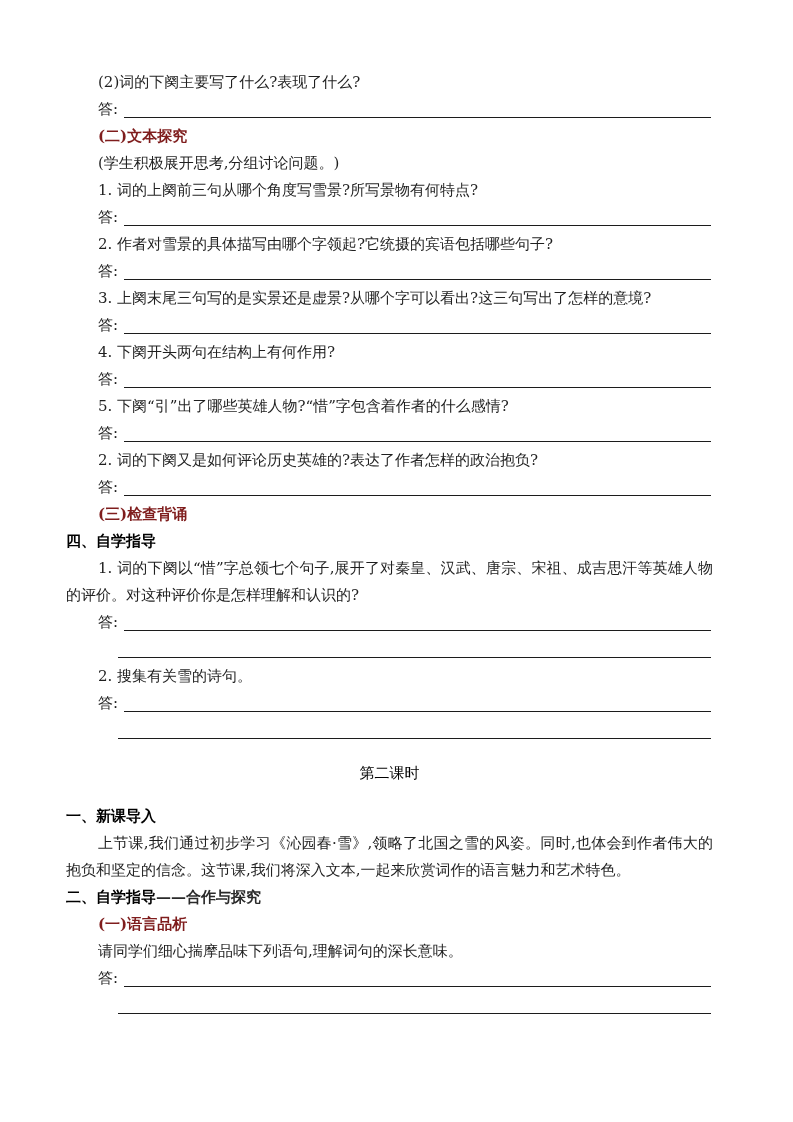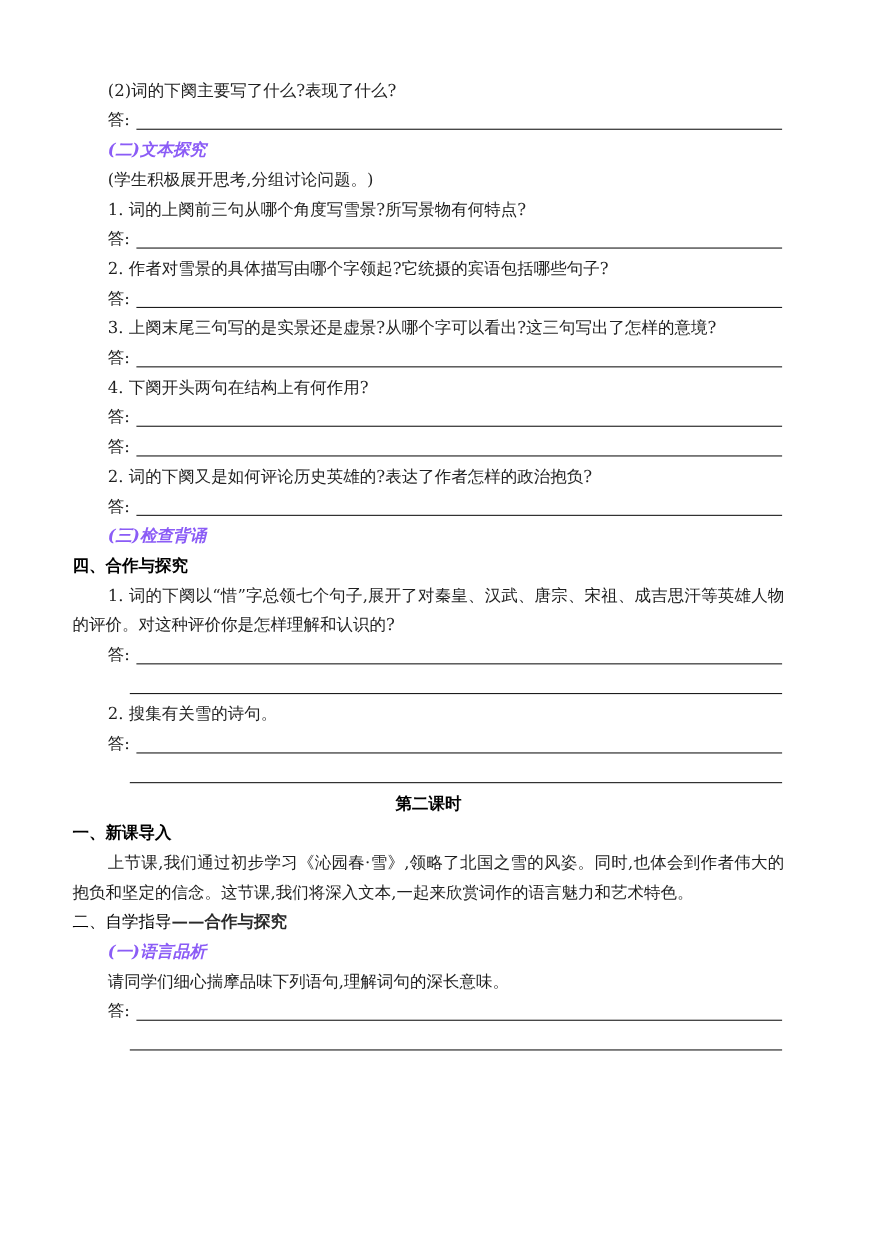--- a/index.html
+++ b/index.html
@@ -11,29 +11,29 @@
     box-sizing:border-box;
     padding:69px 80px 0 66px;
     font-family:"DejaVu Serif","Liberation Serif",serif;
     font-size:15px;
     color:#1f1f1f;
     overflow:hidden;
   }
   .ln{height:27px;line-height:27px;margin:0;white-space:nowrap;overflow:visible;}
   .indent{text-indent:32px;}
   .h1{font-weight:700;color:#000;}
-  .h2{font-weight:700;color:#8b5cf6;text-indent:32px;font-style:italic;}
+  .h2{font-weight:700;color:#7f1d1d;text-indent:32px;}
   .para{margin:0;line-height:27px;text-indent:32px;text-align:justify;color:#1f1f1f;}
   .answer{display:flex;align-items:stretch;padding-left:32px;}
   .ans-label{flex:none;line-height:27px;}
   .rule{flex:1 1 auto;border-bottom:1px solid #1c1c1c;margin:0 2px 5px 6px;}
   .blankline{display:flex;align-items:stretch;padding-left:52px;}
   .rule-full{flex:1 1 auto;border-bottom:1px solid #1c1c1c;margin:0 2px 5px 0;}
-  .center-title{text-align:center;font-weight:700;color:#000;height:27px;line-height:27px;margin:0;}
-  .mixed-bold{font-weight:400;color:#000;}
+  .center-title{text-align:center;font-weight:400;color:#000;height:27px;line-height:27px;margin:16px;}
+  .mixed-bold{font-weight:700;color:#000;}
   .mixed-rest{font-weight:700;color:#2a2a2a;}
 </style>
 </head>
 <body>
 
 <div class="page">
 
   <p class="ln indent">(2)词的下阕主要写了什么?表现了什么?</p>
 
   <div class="ln answer">
@@ -66,37 +66,38 @@
     <span class="rule"></span>
   </div>
 
   <p class="ln indent">4. 下阕开头两句在结构上有何作用?</p>
 
   <div class="ln answer">
     <span class="ans-label">答:</span>
     <span class="rule"></span>
   </div>
 
+  <p class="ln indent">5. 下阕“引”出了哪些英雄人物?“惜”字包含着作者的什么感情?</p>
 
   <div class="ln answer">
     <span class="ans-label">答:</span>
     <span class="rule"></span>
   </div>
 
   <p class="ln indent">2. 词的下阕又是如何评论历史英雄的?表达了作者怎样的政治抱负?</p>
 
   <div class="ln answer">
     <span class="ans-label">答:</span>
     <span class="rule"></span>
   </div>
 
   <p class="ln h2">(三)检查背诵</p>
 
 
-  <p class="ln h1">四、合作与探究</p>
+  <p class="ln h1">四、自学指导</p>
 
   <p class="para">1. 词的下阕以“惜”字总领七个句子,展开了对秦皇、汉武、唐宗、宋祖、成吉思汗等英雄人物的评价。对这种评价你是怎样理解和认识的?</p>
 
   <div class="ln answer">
     <span class="ans-label">答:</span>
     <span class="rule"></span>
   </div>
 
   <div class="ln blankline">
     <span class="rule-full"></span>

